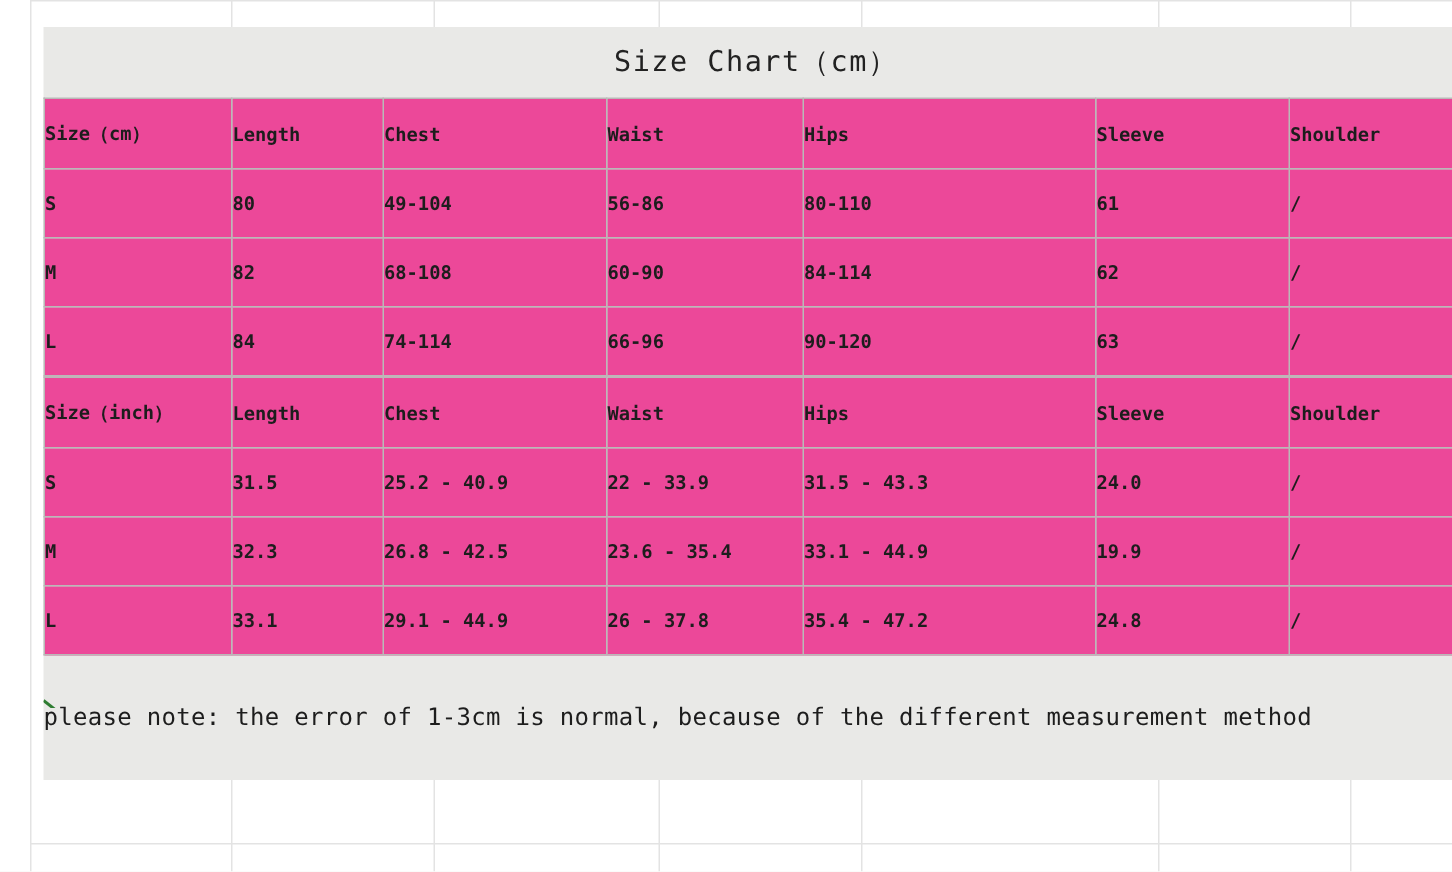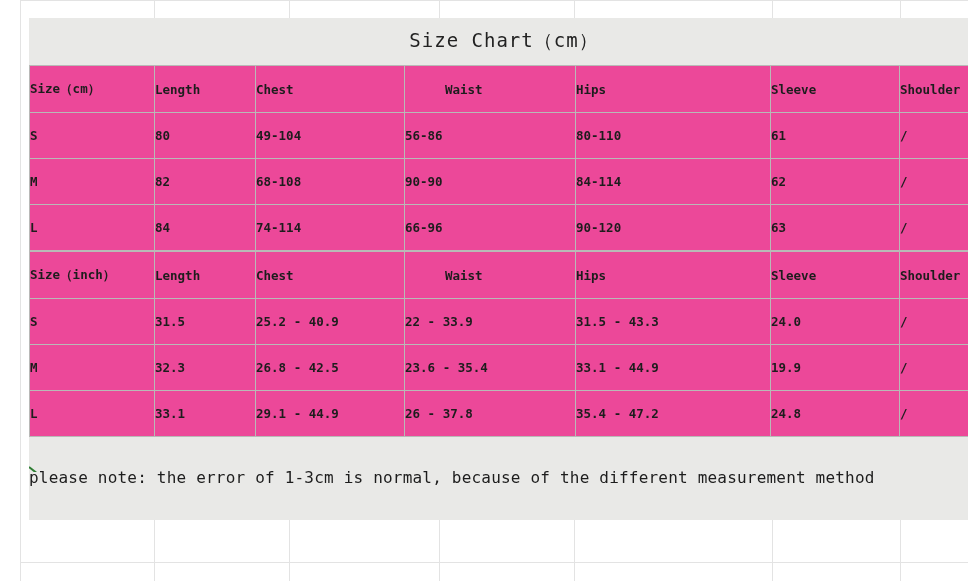--- a/index.html
+++ b/index.html
@@ -67,21 +67,21 @@
     padding: 0;
     height: 45px;
     vertical-align: middle;
   }
   thead td {
     height: 46px;
   }
   .col-size { width: 124px; }
   .col-length { width: 100px; }
   .col-chest { width: 148px; }
-  .col-waist { width: 130px; padding-left: 40px; }
+  .col-waist { width: 130px; }
   .col-hips { width: 194px; }
   .col-sleeve { width: 128px; }
   .col-shoulder { width: 126px; }
 
   .note {
     font-size: 16px;
     color: #1d1d1d;
     padding: 31px 0 33px 0;
     letter-spacing: 0.2px;
   }
@@ -142,21 +142,21 @@
           <td>49-104</td>
           <td>56-86</td>
           <td>80-110</td>
           <td>61</td>
           <td>/</td>
         </tr>
         <tr>
           <td>M</td>
           <td>82</td>
           <td>68-108</td>
-          <td>90-90</td>
+          <td>60-90</td>
           <td>84-114</td>
           <td>62</td>
           <td>/</td>
         </tr>
         <tr>
           <td>L</td>
           <td>84</td>
           <td>74-114</td>
           <td>66-96</td>
           <td>90-120</td>

